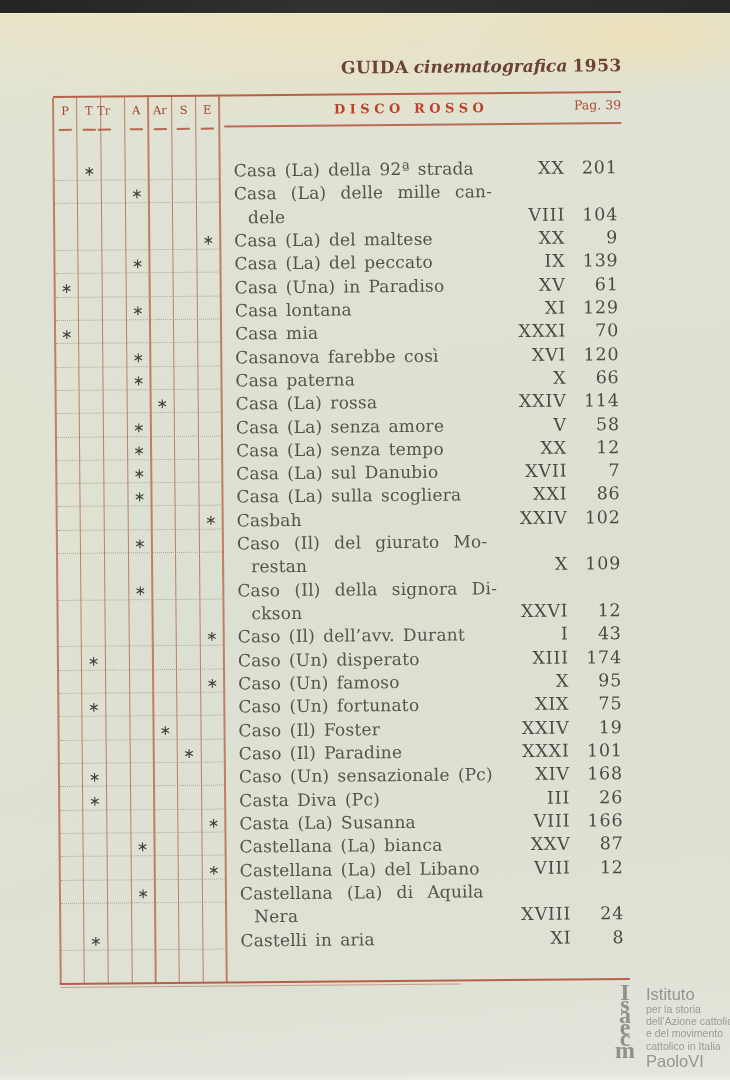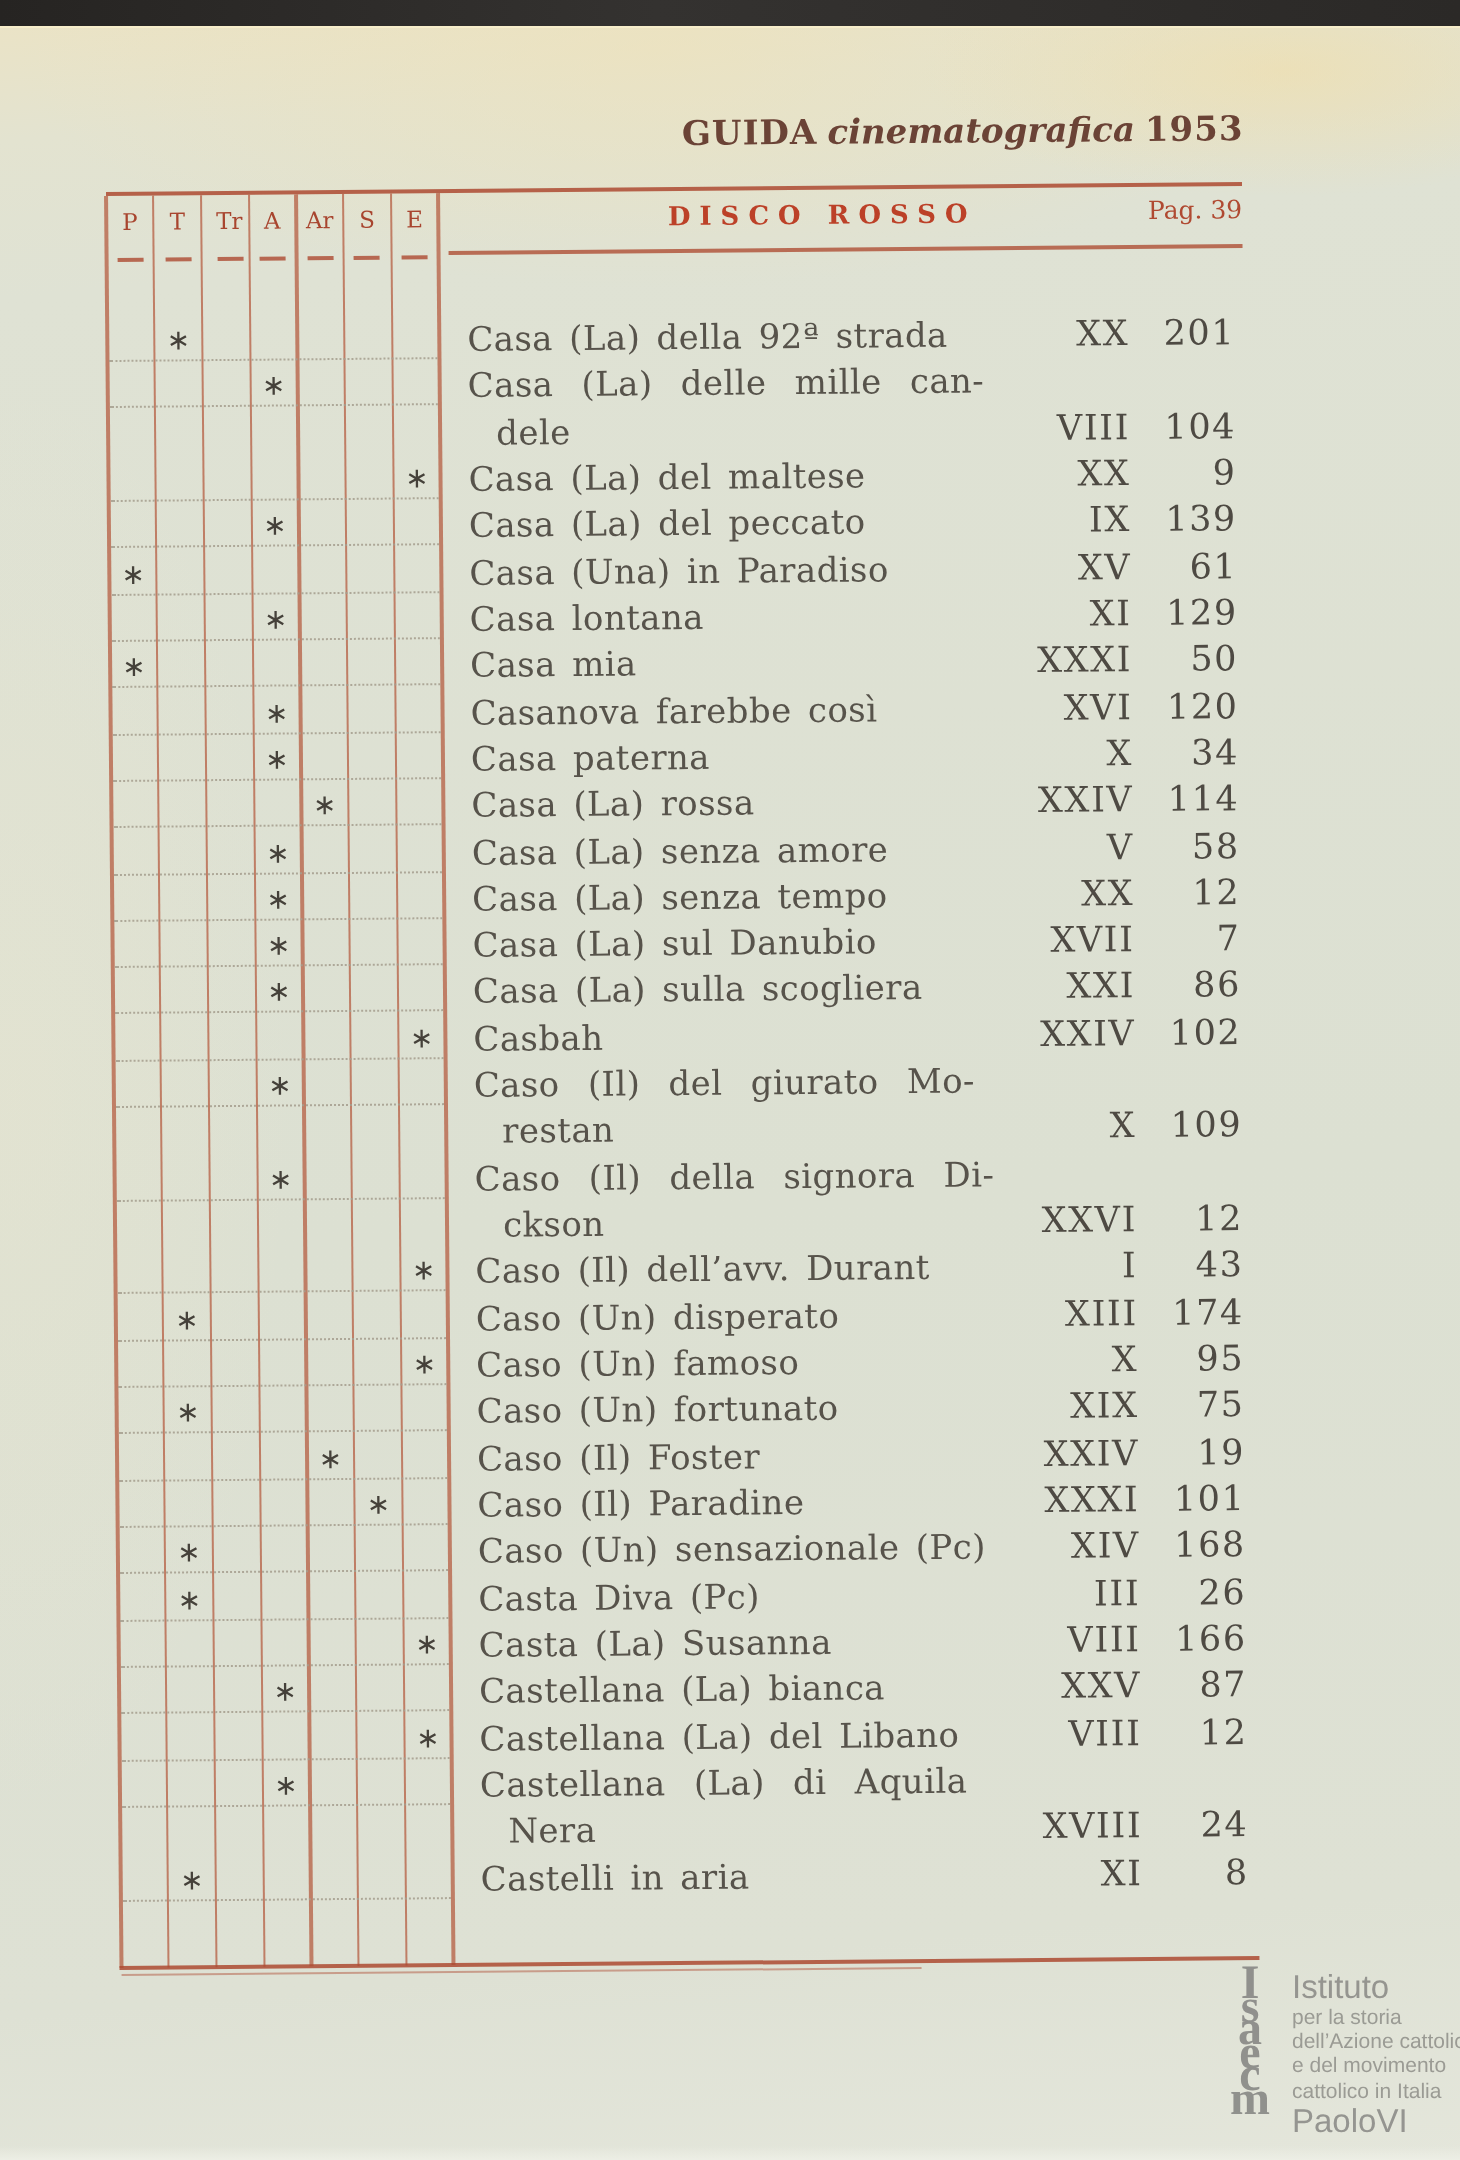--- a/index.html
+++ b/index.html
@@ -77,21 +77,21 @@
 
       <div id="colhead">
           <div class="colhead-cell" style="left: 57px; width: 23.7143px;">
             <div class="colhead-letter">P</div>
             <div class="colhead-dash"></div>
           </div>
           <div class="colhead-cell" style="left: 80.7143px; width: 23.7143px;">
             <div class="colhead-letter">T</div>
             <div class="colhead-dash"></div>
           </div>
-          <div class="colhead-cell" style="left: 104px; width: 29px;">
+          <div class="colhead-cell" style="left: 93px; width: 29px;">
             <div class="colhead-letter">Tr</div>
             <div class="colhead-dash"></div>
           </div>
           <div class="colhead-cell" style="left: 128.143px; width: 23.7143px;">
             <div class="colhead-letter">A</div>
             <div class="colhead-dash"></div>
           </div>
           <div class="colhead-cell" style="left: 151.857px; width: 23.7143px;">
             <div class="colhead-letter">Ar</div>
             <div class="colhead-dash"></div>
@@ -176,39 +176,39 @@
               <span class="roman">XI</span>
               <span class="pnum">129</span>
             </div>
           </div>
           <div class="entry" style="top: 310.24px; height: 23.32px;">
             <div class="dots"></div>
             <span class="mark" style="left: 68.8571px;">∗</span>
             <div class="tline">Casa mia</div>
             <div class="nums" style="top: 0px;">
               <span class="roman">XXXI</span>
-              <span class="pnum">50</span>
+              <span class="pnum">70</span>
             </div>
           </div>
           <div class="entry" style="top: 333.56px; height: 23.32px;">
             <div class="dots"></div>
             <span class="mark" style="left: 140px;">∗</span>
             <div class="tline">Casanova farebbe così</div>
             <div class="nums" style="top: 0px;">
               <span class="roman">XVI</span>
               <span class="pnum">120</span>
             </div>
           </div>
           <div class="entry" style="top: 356.88px; height: 23.32px;">
             <div class="dots"></div>
             <span class="mark" style="left: 140px;">∗</span>
             <div class="tline">Casa paterna</div>
             <div class="nums" style="top: 0px;">
               <span class="roman">X</span>
-              <span class="pnum">34</span>
+              <span class="pnum">66</span>
             </div>
           </div>
           <div class="entry" style="top: 380.2px; height: 23.32px;">
             <div class="dots"></div>
             <span class="mark" style="left: 163.714px;">∗</span>
             <div class="tline">Casa (La) rossa</div>
             <div class="nums" style="top: 0px;">
               <span class="roman">XXIV</span>
               <span class="pnum">114</span>
             </div>

